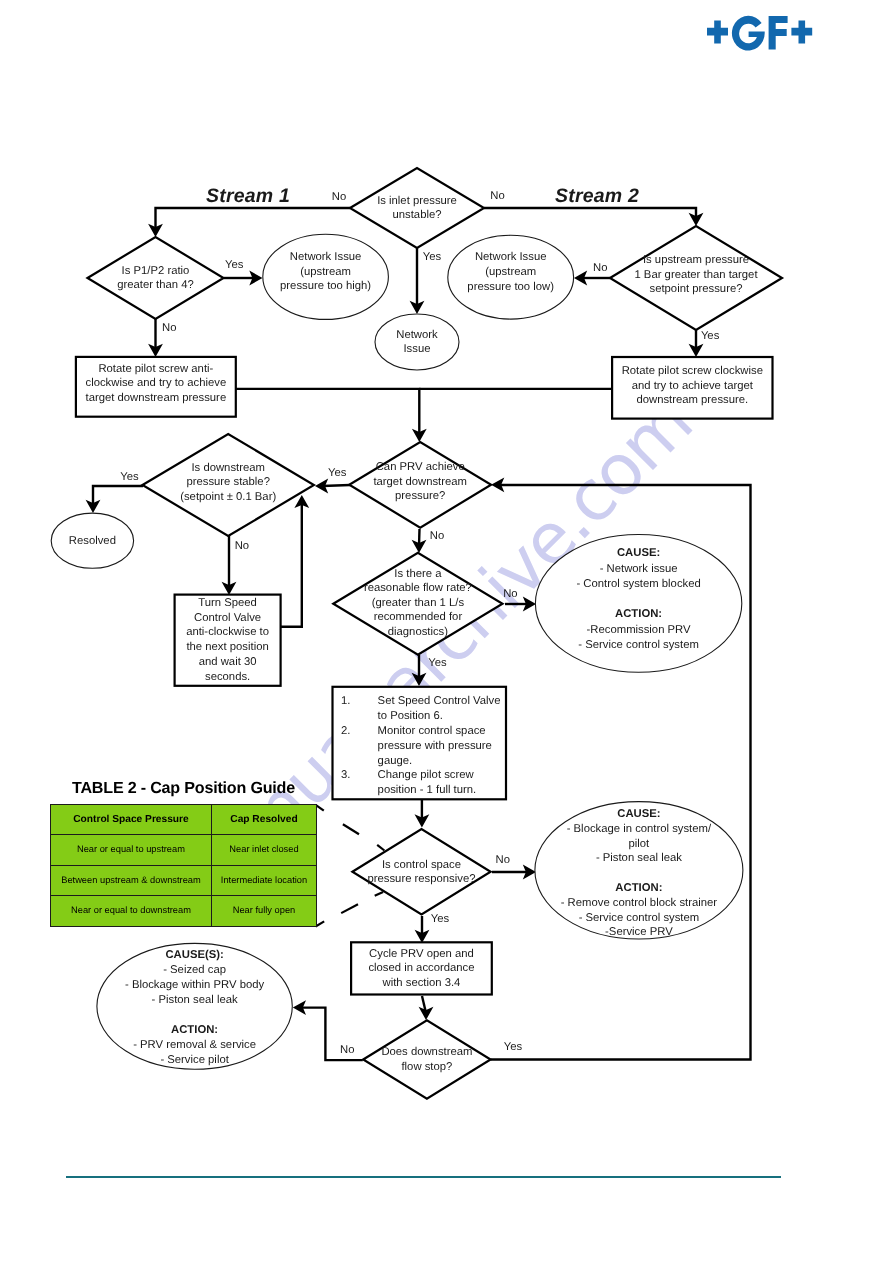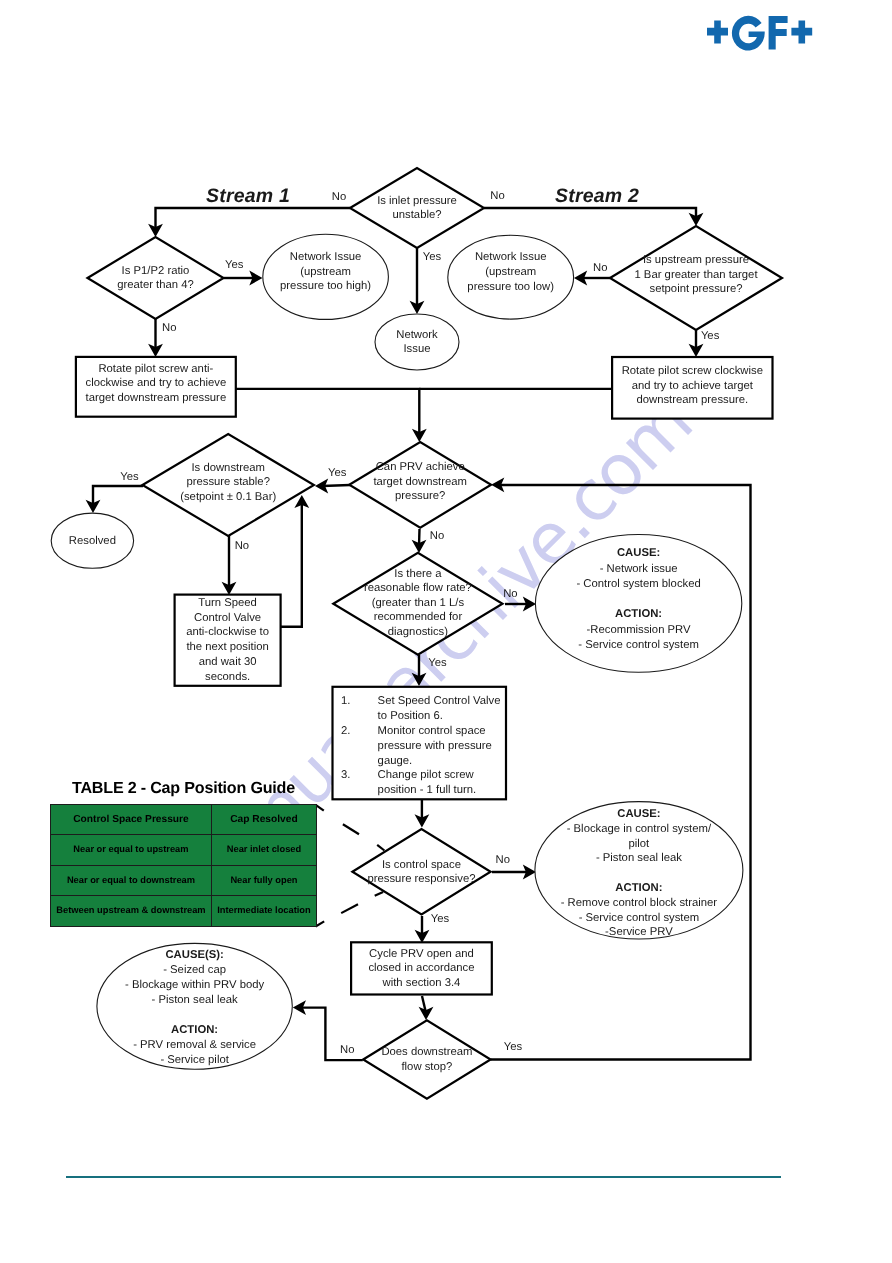--- a/index.html
+++ b/index.html
@@ -27,26 +27,26 @@
   #logo{position:absolute;left:705px;top:12px;width:110px;height:40px;overflow:visible;}
 
   #rule{position:absolute;left:65.6px;top:1176px;width:715.3px;height:1.6px;
       background:#17707e;}
 
   
   #tblwrap{position:absolute;left:49.5px;top:779px;width:268px;}
   #tbltitle{font-family:"Liberation Sans",sans-serif;font-weight:bold;
       font-size:16.1px;color:#000;text-align:center;margin:0 0 6px 0;
       letter-spacing:-.2px;}
-  table{border-collapse:collapse;width:267px;background:#15803d;
+  table{border-collapse:collapse;width:267px;background:#84cc16;
       font-family:"Liberation Sans",sans-serif;}
   table td,table th{border:1.1px solid #1c1c1c;text-align:center;color:#000;
       padding:0;line-height:1;}
   table th{font-size:10.2px;font-weight:bold;height:29.4px;}
-  table td{font-size:9.3px;font-weight:bold;height:29.5px;}
+  table td{font-size:9.3px;font-weight:normal;height:29.5px;}
   .c1{width:163px;}
   .c2{width:104px;}
 </style>
 </head>
 <body>
 
 <div id="page">
 
   <div id="wm">
     <span>manualsarchive.com</span>
@@ -282,25 +282,25 @@
         <th class="c1">Control Space Pressure</th>
         <th class="c2">Cap Resolved</th>
       </tr>
         </thead>
       <tbody>
         <tr>
           <td>Near or equal to upstream</td>
           <td>Near inlet closed</td>
         </tr>
         <tr>
+          <td>Between upstream &amp; downstream</td>
+          <td>Intermediate location</td>
+        </tr>
+        <tr>
           <td>Near or equal to downstream</td>
           <td>Near fully open</td>
-        </tr>
-        <tr>
-          <td>Between upstream &amp; downstream</td>
-          <td>Intermediate location</td>
         </tr>
       </tbody>
     </table>
   </div>
 
   <div id="rule"></div>
 </div>
 
 </body></html>

